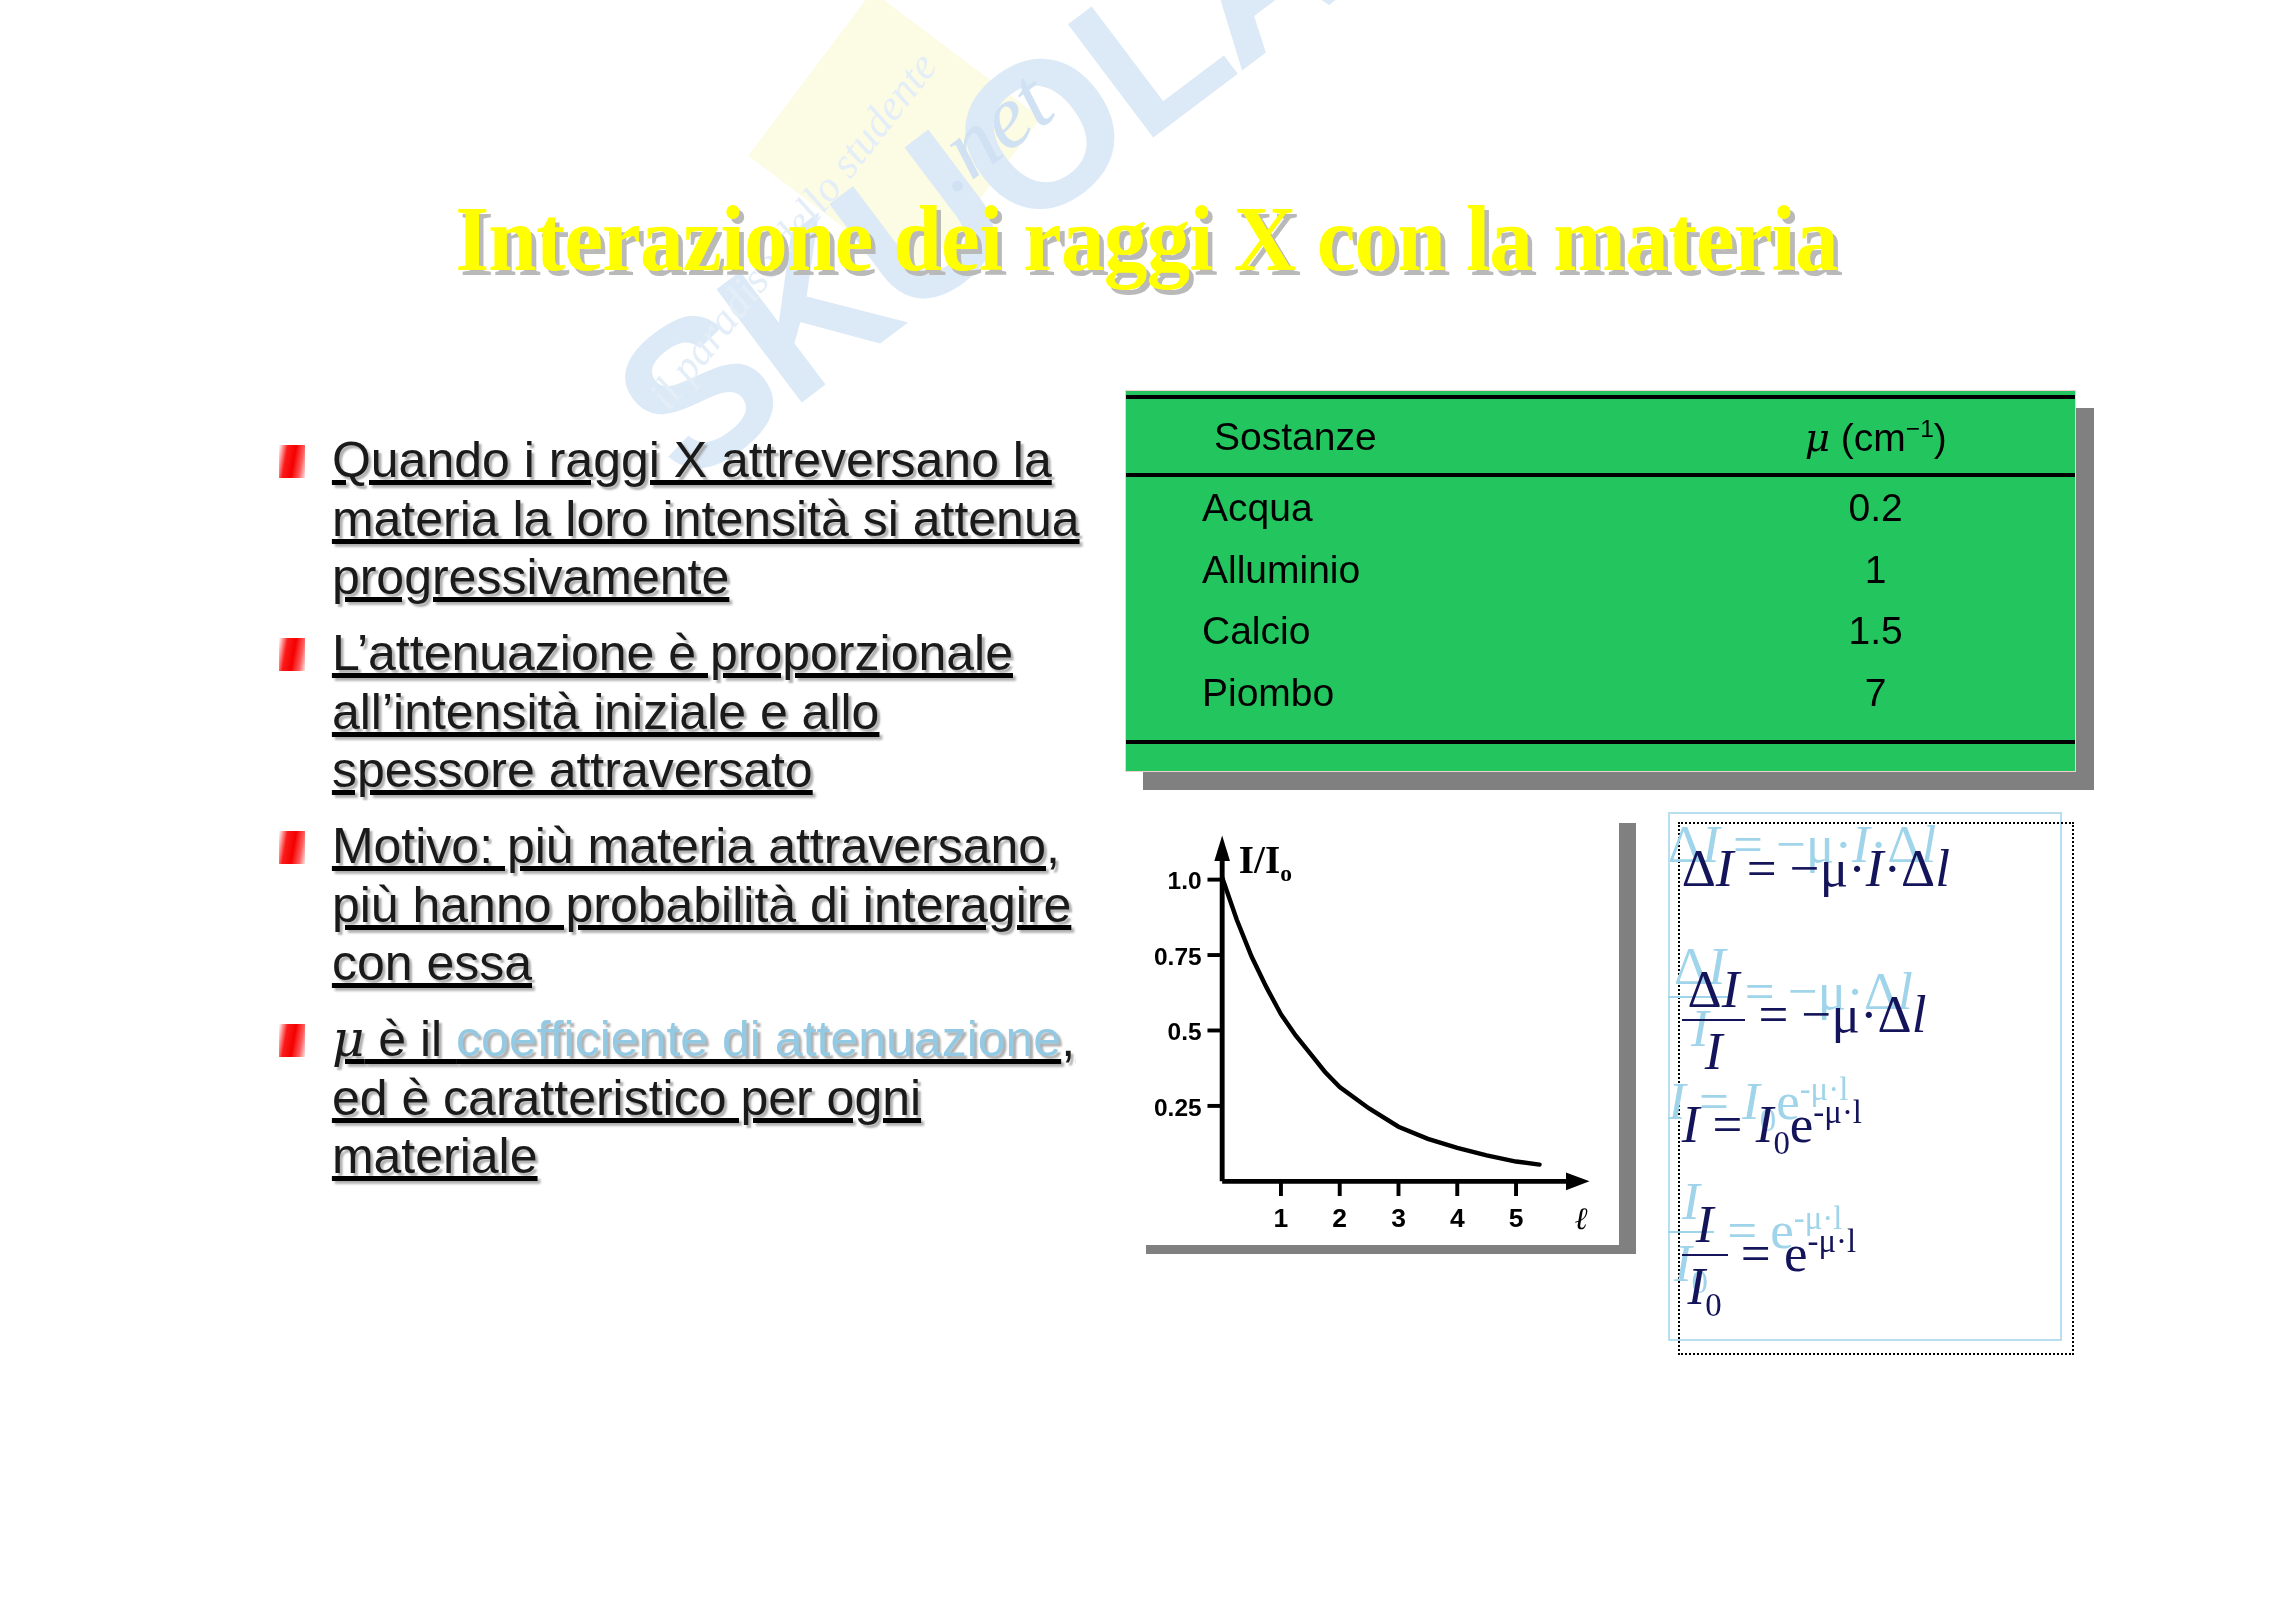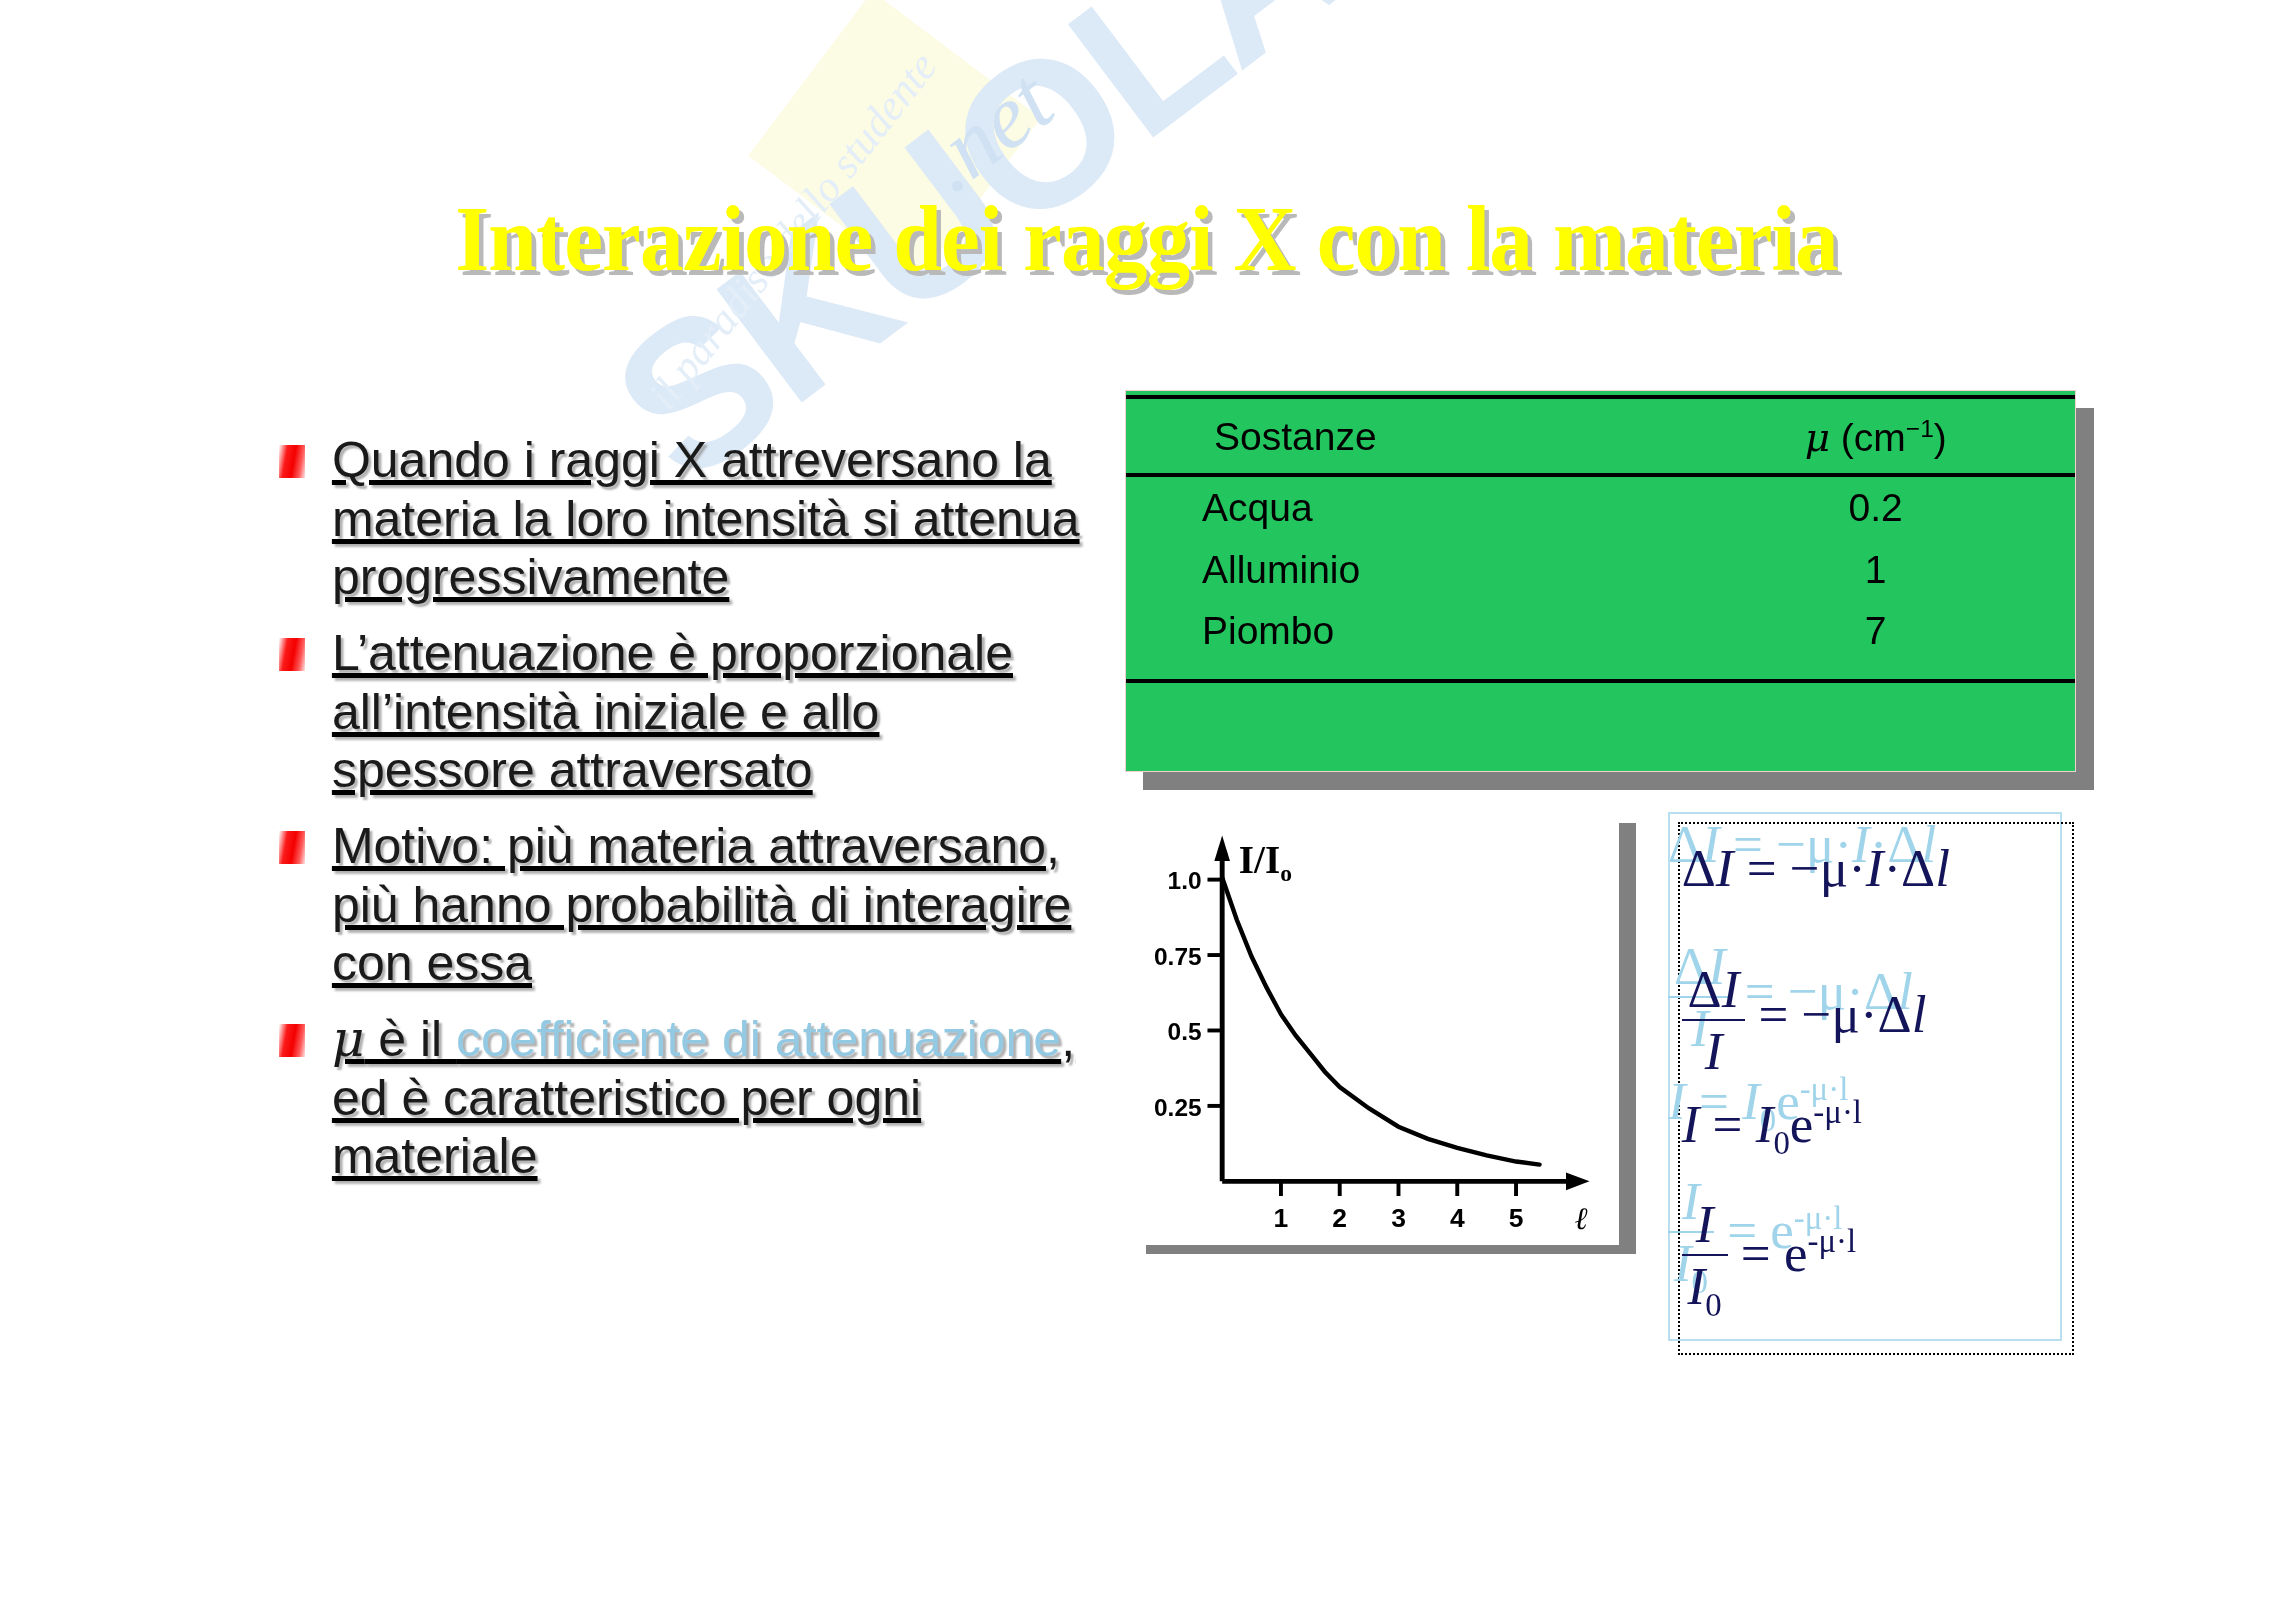--- a/index.html
+++ b/index.html
@@ -134,20 +134,24 @@
       <tbody>
         <tr>
           <td class="c1">Acqua</td>
           <td class="c2">0.2</td>
         </tr>
         <tr>
           <td class="c1">Alluminio</td>
           <td class="c2">1</td>
         </tr>
         <tr>
+          <td class="c1">Calcio</td>
+          <td class="c2">1.5</td>
+        </tr>
+        <tr>
           <td class="c1">Piombo</td>
           <td class="c2">7</td>
         </tr>
       </tbody>
     </table>
   </div>
 </div>
 
 <div id="graph-card">
   <div id="graph-shadow"></div>

